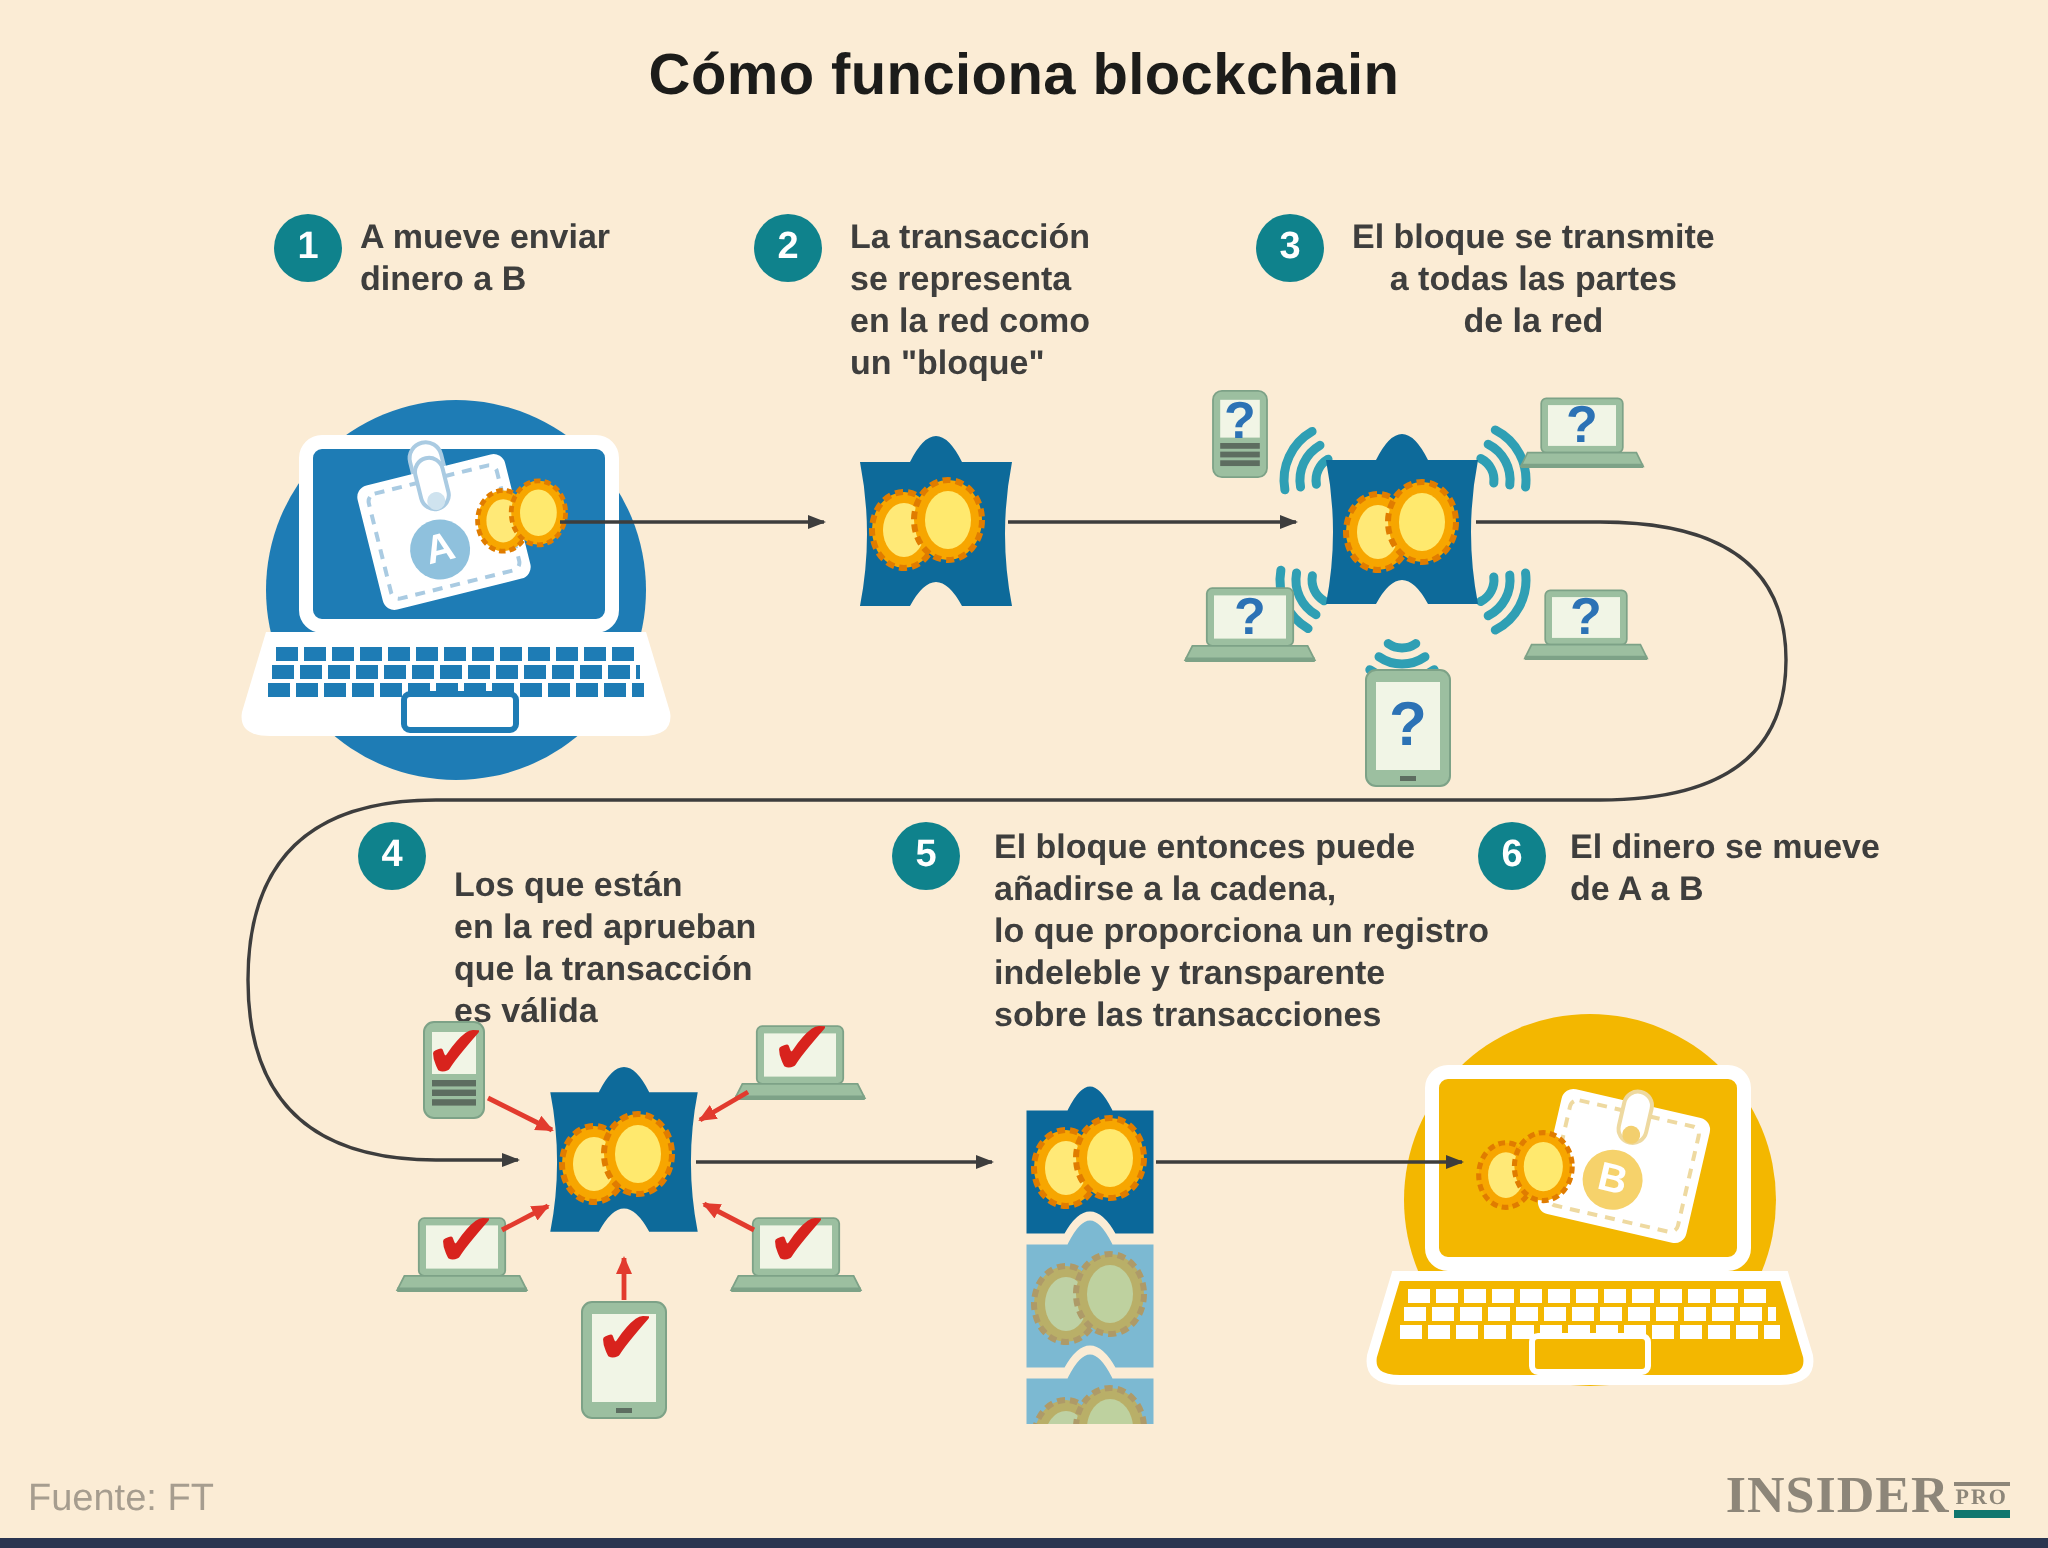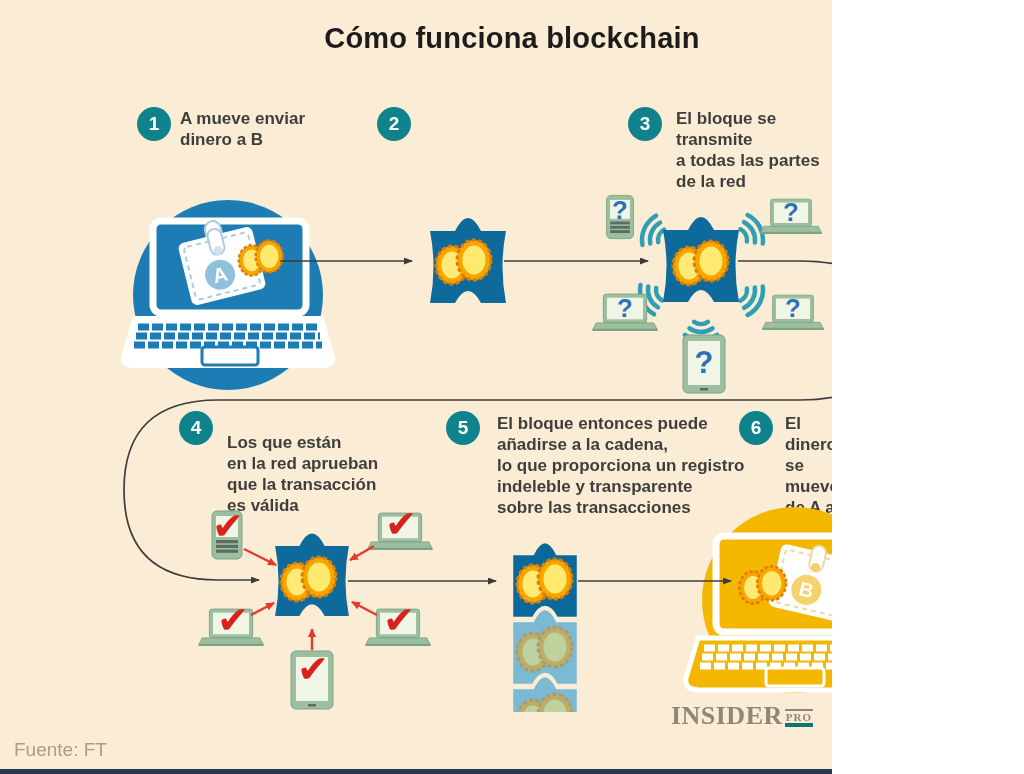--- a/index.html
+++ b/index.html
@@ -1,17 +1,17 @@
 <!DOCTYPE html>
 <html><head>
 <meta charset="utf-8">
 <style>
   html,body{margin:0;padding:0;}
   .canvas{
-    position:relative; width:832px; height:774px; overflow:hidden;
+    position:relative; width:1024px; height:774px; overflow:hidden;
     background:#fbecd5;
     font-family:"Liberation Sans","DejaVu Sans",sans-serif;
   }
   .title{
     position:absolute; left:0; top:22px; width:1024px; text-align:center;
     font-size:29px; font-weight:700; color:#1c1c1a; margin:0; letter-spacing:.2px;
   }
   .badge{
     position:absolute; width:34px; height:34px; border-radius:50%;
     background:#0f828c; color:#fff; font-weight:700; font-size:19px;
@@ -23,21 +23,21 @@
   }
   .diagram{position:absolute; left:0; top:0;}
   .qmark{font:700 26px "Liberation Sans","DejaVu Sans",sans-serif; fill:#2c72b5; text-anchor:middle; dominant-baseline:central;}
   .qmark-lg{font:700 31px "Liberation Sans","DejaVu Sans",sans-serif; fill:#2c72b5; text-anchor:middle; dominant-baseline:central;}
   .check{font:700 38px "DejaVu Sans",sans-serif; fill:#d8231d; text-anchor:middle; dominant-baseline:central;}
   .wletter{font:700 20px "Liberation Sans","DejaVu Sans",sans-serif; fill:#ffffff; text-anchor:middle; dominant-baseline:central;}
   .footer-source{
     position:absolute; left:14px; top:739px; font-size:19px; color:#a69d8f;
   }
   .brand{
-    position:absolute; right:19px; top:704px; color:#8d8679; display:flex; align-items:flex-start;
+    position:absolute; right:19px; top:736px; color:#8d8679; display:flex; align-items:flex-start;
     font-family:"Liberation Serif","DejaVu Serif",serif;
   }
   .brand-main{font-size:26px; font-weight:700; letter-spacing:.5px; line-height:24px;}
   .brand-pro{
     font-size:11px; font-weight:700; letter-spacing:1px; margin-left:2px; margin-top:5px;
     border-top:2px solid #8d8679; border-bottom:4px solid #0f766e; padding:0 1px; line-height:12px;
   }
   .bottom-bar{
     position:absolute; left:0; bottom:0; width:1024px; height:5px; background:#2a3550;
   }
@@ -51,25 +51,29 @@
 
   <div class="badge" style="left:137px; top:107px;">
       <span>1</span>
     </div>
   <div class="step-text" style="left:180px; top:108px;">A mueve enviar
 dinero a B</div>
 
   <div class="badge" style="left:377px; top:107px;">
       <span>2</span>
     </div>
+  <div class="step-text" style="left:425px; top:108px;">La transacción
+se representa
+en la red como
+un "bloque"</div>
 
   <div class="badge" style="left:628px; top:107px;">
       <span>3</span>
     </div>
-  <div class="step-text" style="left:676px; top:108px;">El bloque se transmite
+  <div class="step-text" style="left:676px; top:108px;text-align:center;">El bloque se transmite
 a todas las partes
 de la red</div>
 
   <div class="badge" style="left:179px; top:411px;">
       <span>4</span>
     </div>
   <div class="step-text" style="left:227px; top:432px;">Los que están
 en la red aprueban
 que la transacción
 es válida</div>

